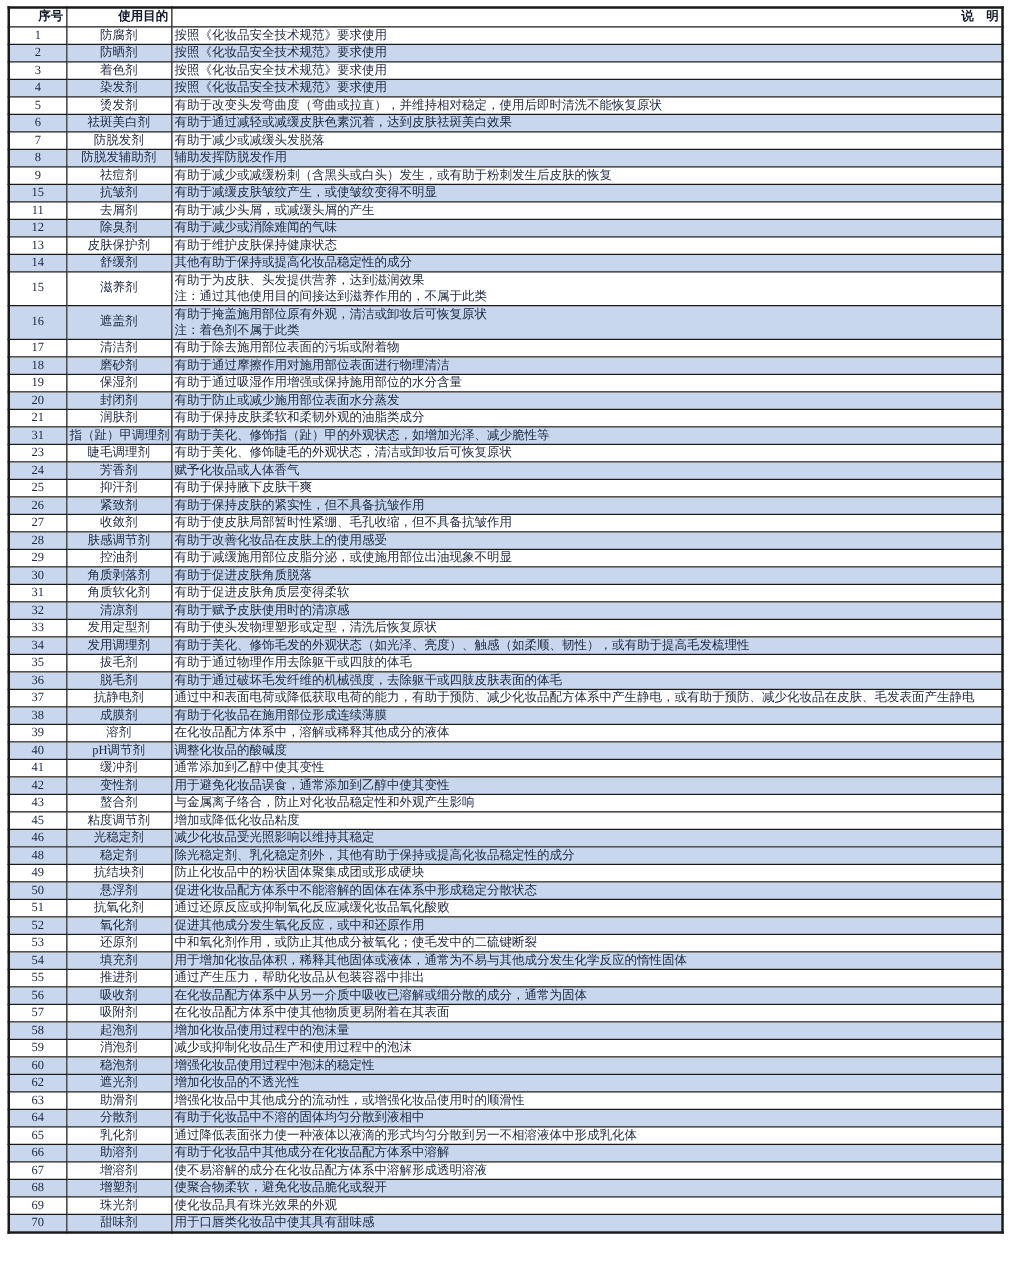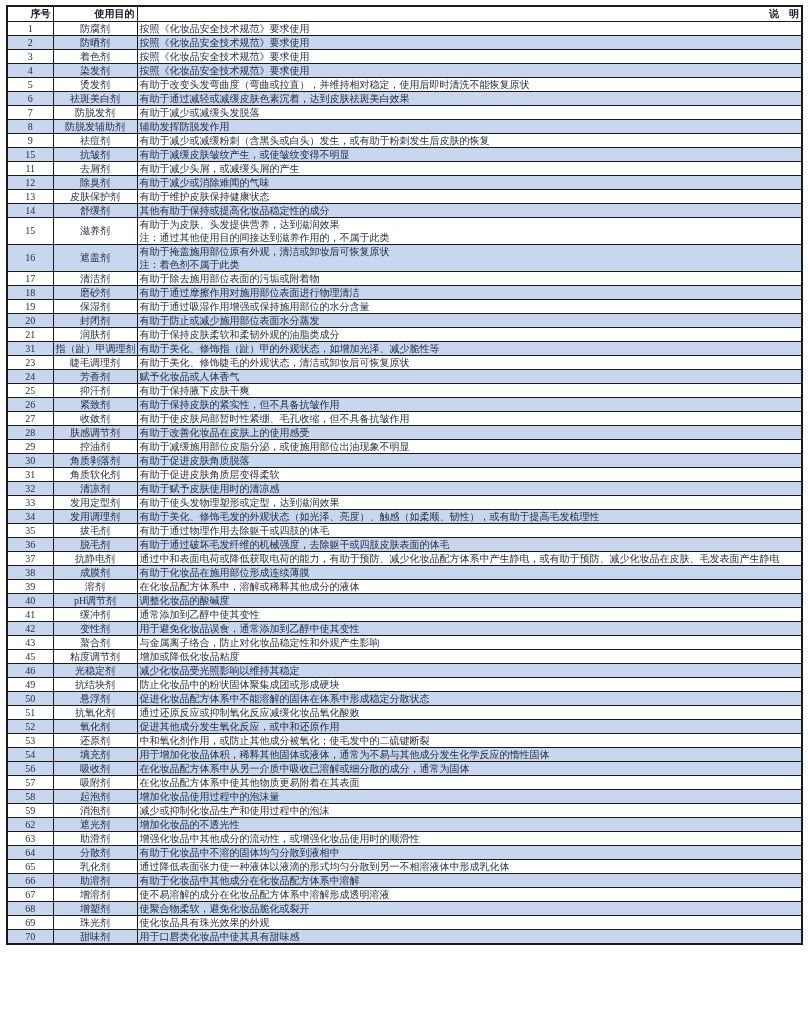--- a/index.html
+++ b/index.html
@@ -288,21 +288,21 @@
           <td class="no-cell">32</td>
           <td class="pur-cell">清凉剂</td>
           <td class="desc-cell">
             <span class="desc-line">有助于赋予皮肤使用时的清凉感</span>
           </td>
         </tr>
         <tr class="plain">
           <td class="no-cell">33</td>
           <td class="pur-cell">发用定型剂</td>
           <td class="desc-cell">
-            <span class="desc-line">有助于使头发物理塑形或定型，达到滋润效果</span>
+            <span class="desc-line">有助于使头发物理塑形或定型，清洗后恢复原状</span>
           </td>
         </tr>
         <tr class="stripe">
           <td class="no-cell">34</td>
           <td class="pur-cell">发用调理剂</td>
           <td class="desc-cell">
             <span class="desc-line">有助于美化、修饰毛发的外观状态（如光泽、亮度）、触感（如柔顺、韧性），或有助于提高毛发梳理性</span>
           </td>
         </tr>
         <tr class="plain">
@@ -375,20 +375,27 @@
             <span class="desc-line">增加或降低化妆品粘度</span>
           </td>
         </tr>
         <tr class="stripe">
           <td class="no-cell">46</td>
           <td class="pur-cell">光稳定剂</td>
           <td class="desc-cell">
             <span class="desc-line">减少化妆品受光照影响以维持其稳定</span>
           </td>
         </tr>
+        <tr class="stripe">
+          <td class="no-cell">48</td>
+          <td class="pur-cell">稳定剂</td>
+          <td class="desc-cell">
+            <span class="desc-line">除光稳定剂、乳化稳定剂外，其他有助于保持或提高化妆品稳定性的成分</span>
+          </td>
+        </tr>
         <tr class="plain">
           <td class="no-cell">49</td>
           <td class="pur-cell">抗结块剂</td>
           <td class="desc-cell">
             <span class="desc-line">防止化妆品中的粉状固体聚集成团或形成硬块</span>
           </td>
         </tr>
         <tr class="stripe">
           <td class="no-cell">50</td>
           <td class="pur-cell">悬浮剂</td>
@@ -417,20 +424,27 @@
             <span class="desc-line">中和氧化剂作用，或防止其他成分被氧化；使毛发中的二硫键断裂</span>
           </td>
         </tr>
         <tr class="stripe">
           <td class="no-cell">54</td>
           <td class="pur-cell">填充剂</td>
           <td class="desc-cell">
             <span class="desc-line">用于增加化妆品体积，稀释其他固体或液体，通常为不易与其他成分发生化学反应的惰性固体</span>
           </td>
         </tr>
+        <tr class="plain">
+          <td class="no-cell">55</td>
+          <td class="pur-cell">推进剂</td>
+          <td class="desc-cell">
+            <span class="desc-line">通过产生压力，帮助化妆品从包装容器中排出</span>
+          </td>
+        </tr>
         <tr class="stripe">
           <td class="no-cell">56</td>
           <td class="pur-cell">吸收剂</td>
           <td class="desc-cell">
             <span class="desc-line">在化妆品配方体系中从另一介质中吸收已溶解或细分散的成分，通常为固体</span>
           </td>
         </tr>
         <tr class="plain">
           <td class="no-cell">57</td>
           <td class="pur-cell">吸附剂</td>
@@ -443,20 +457,27 @@
           <td class="pur-cell">起泡剂</td>
           <td class="desc-cell">
             <span class="desc-line">增加化妆品使用过程中的泡沫量</span>
           </td>
         </tr>
         <tr class="plain">
           <td class="no-cell">59</td>
           <td class="pur-cell">消泡剂</td>
           <td class="desc-cell">
             <span class="desc-line">减少或抑制化妆品生产和使用过程中的泡沫</span>
+          </td>
+        </tr>
+        <tr class="stripe">
+          <td class="no-cell">60</td>
+          <td class="pur-cell">稳泡剂</td>
+          <td class="desc-cell">
+            <span class="desc-line">增强化妆品使用过程中泡沫的稳定性</span>
           </td>
         </tr>
         <tr class="stripe">
           <td class="no-cell">62</td>
           <td class="pur-cell">遮光剂</td>
           <td class="desc-cell">
             <span class="desc-line">增加化妆品的不透光性</span>
           </td>
         </tr>
         <tr class="plain">

